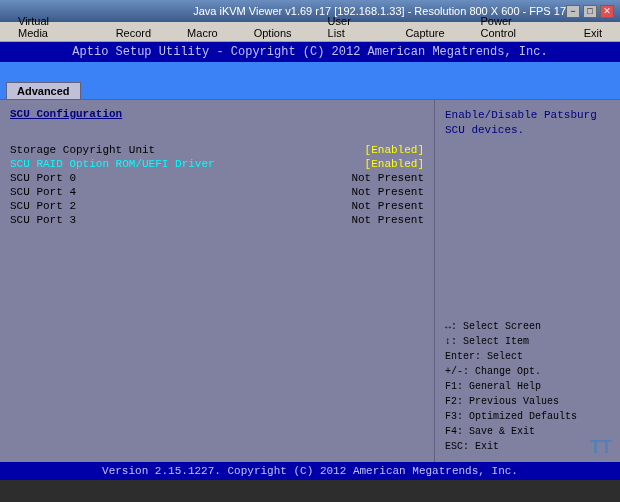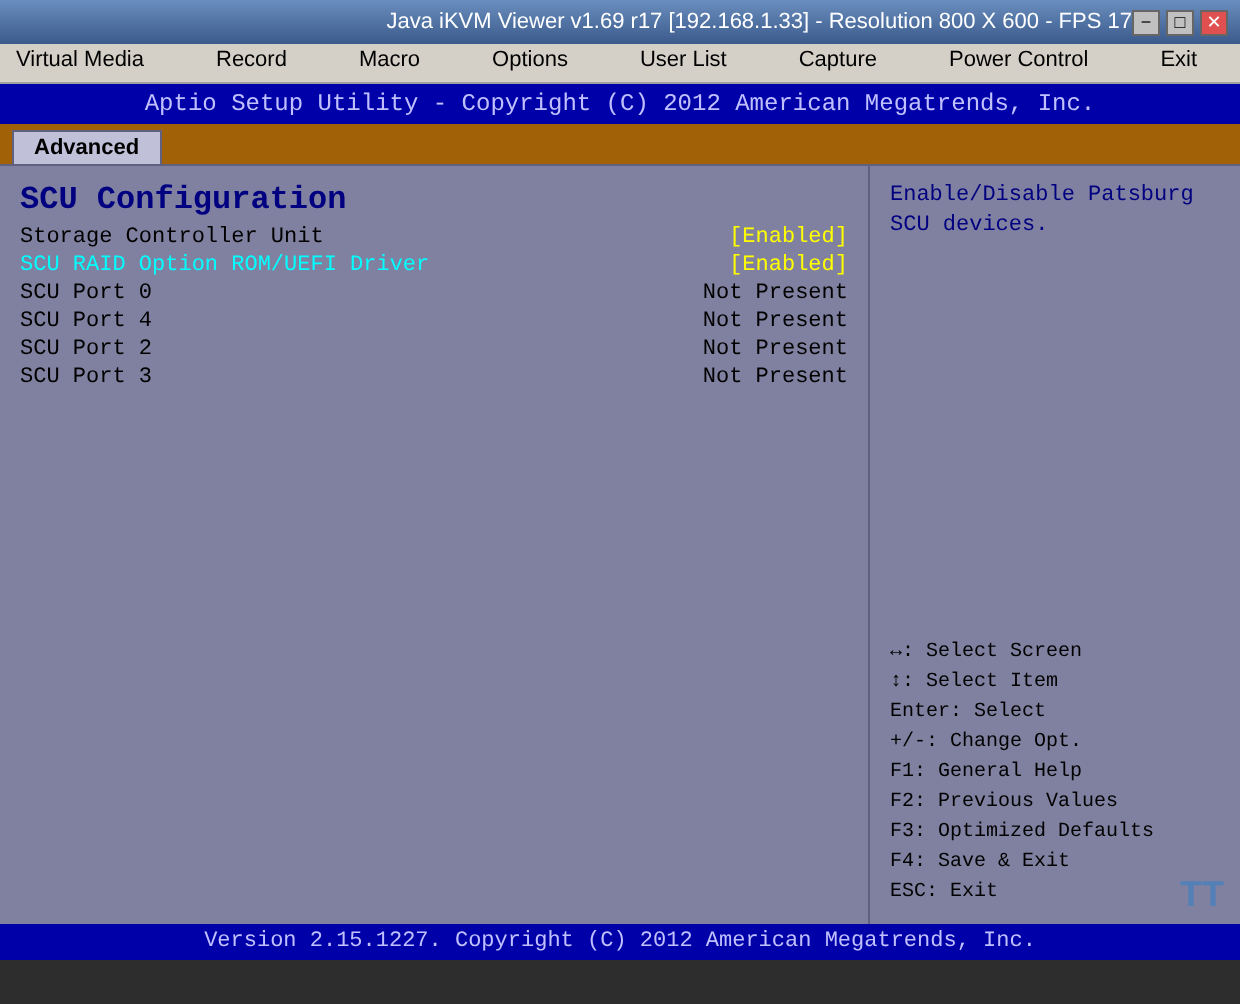--- a/index.html
+++ b/index.html
@@ -40,23 +40,23 @@
       cursor: pointer;
       color: #000;
     }
     .win-btn.close { background: #e05050; color: white; }
 
     
     #menu-bar {
       background: #d4d0c8;
       border-bottom: 1px solid #a0a0a0;
       display: flex;
-      align-items: flex-start;
+      align-items: flex-end;
       height: 20px;
-      padding: 0 2px;
+      padding: 0 12px;
       font-family: Arial, sans-serif;
       font-size: 11px;
       gap: 24px;
     }
     .menu-item {
       padding: 2px 6px;
       cursor: pointer;
       color: #000;
     }
 
@@ -74,22 +74,22 @@
       background: #0000a8;
       color: #c0c0ff;
       font-size: 12px;
       padding: 3px 8px;
       text-align: center;
       font-family: 'Courier New', monospace;
     }
 
     
     #tab-row {
-      background: #a16207;
-      padding: 3px 6px 0 6px;
+      background: #3b82f6;
+      padding: 20px 6px 0 6px;
       display: flex;
       gap: 0;
     }
     .tab {
       background: #8080a0;
       color: #000;
       border: 1px solid #606080;
       border-bottom: none;
       padding: 2px 10px;
       font-size: 11px;
@@ -113,22 +113,23 @@
     
     #left-panel {
       flex: 1;
       padding: 8px 10px;
       border-right: 1px solid #606080;
       color: #000;
     }
     #left-panel-title {
       color: #000080;
       font-weight: bold;
-      margin-bottom: 4px;
-      font-size: 16px;
+      margin-bottom: 24px;
+      font-size: 11px;
+      text-decoration: underline;
     }
 
     .config-row {
       display: flex;
       justify-content: space-between;
       margin-bottom: 2px;
       font-size: 11px;
     }
     .config-label { color: #000; }
     .config-label.highlight { color: #00ffff; cursor: pointer; }
@@ -210,21 +211,21 @@
     <div class="tab active">Advanced</div>
   </div>
 
   <div id="bios-body">
 
     <div id="left-panel">
       <div id="left-panel-title">SCU Configuration</div>
 
       <div id="config-rows">
           <div class="config-row">
-            <span class="config-label">Storage Controller Unit</span>
+            <span class="config-label">Storage Copyright Unit</span>
             <span class="config-value">[Enabled]</span>
           </div>
           <div class="config-row">
             <span class="config-label highlight">SCU RAID Option ROM/UEFI Driver</span>
             <span class="config-value">[Enabled]</span>
           </div>
           <div class="config-row">
             <span class="config-label">SCU Port 0</span>
             <span class="config-value not-present">Not Present</span>
           </div>

